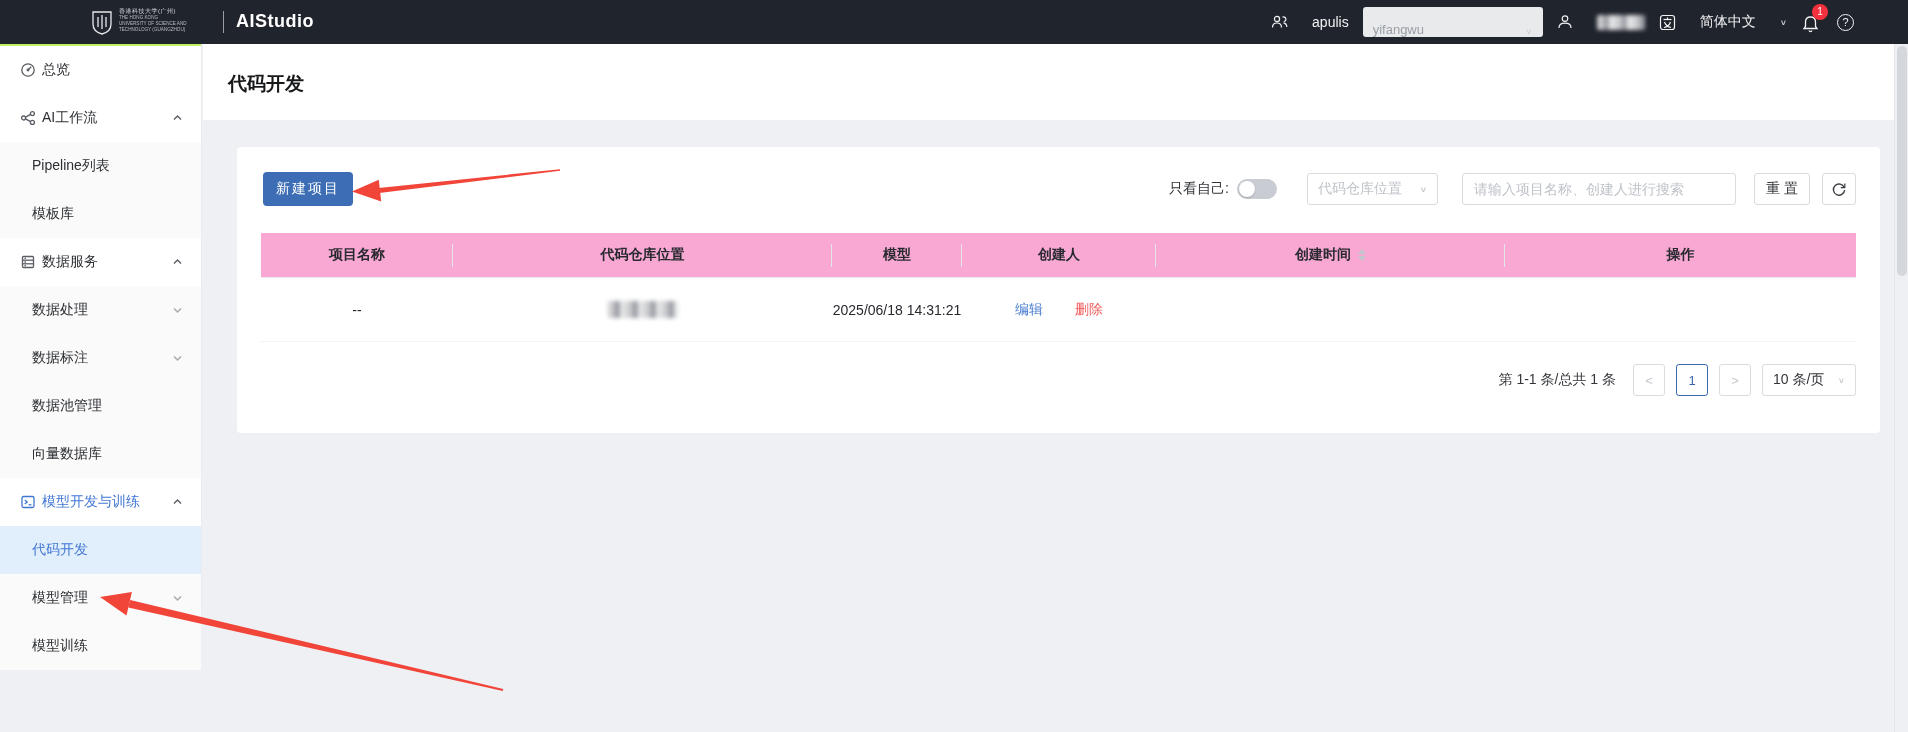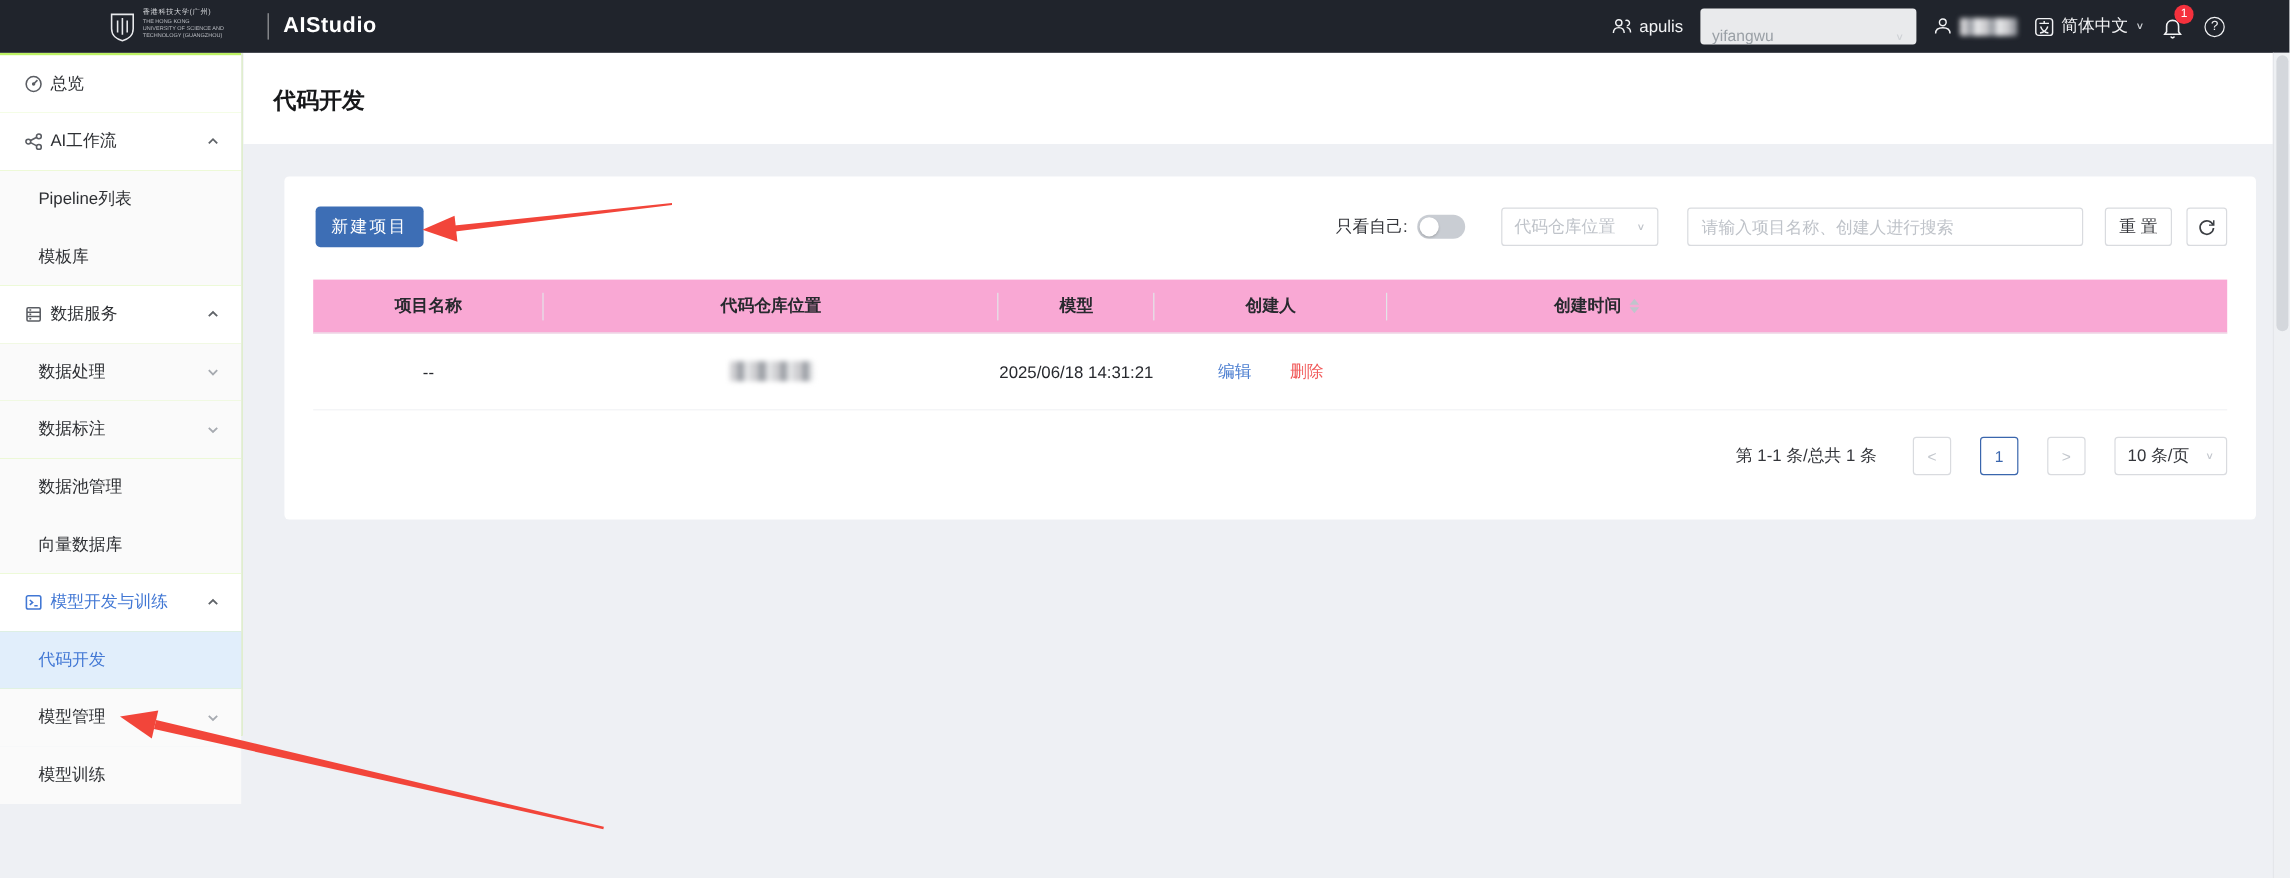--- a/index.html
+++ b/index.html
@@ -8,21 +8,21 @@
 
   
   .top-header { position:absolute; left:0; top:0; width:1908px; height:44px; background:#20242c; color:#fff; z-index:30; }
   .logo-emblem { position:absolute; left:91px; top:10px; width:22px; height:25px; }
   .logo-text { position:absolute; left:119px; top:8px; width:92px; color:#d8dade; }
   .logo-text .zh { font-size:6px; letter-spacing:.5px; line-height:7px; white-space:nowrap; }
   .logo-text .en { font-size:4.6px; line-height:6px; transform-origin:left top; white-space:nowrap; color:#b9bcc2; }
   .logo-divider { position:absolute; left:223px; top:11px; width:1px; height:22px; background:rgba(255,255,255,.55); }
   .app-title { position:absolute; left:236px; top:11px; font-size:18px; font-weight:bold; letter-spacing:.5px; }
   .hdr-right { position:absolute; right:54px; top:0; height:44px; display:flex; align-items:center; gap:14px; }
-  .hdr-item { display:flex; align-items:center; gap:6px; font-size:14px; color:#f2f3f5; white-space:nowrap;justify-content:flex-end; }
+  .hdr-item { display:flex; align-items:center; gap:24px; font-size:14px; color:#f2f3f5; white-space:nowrap;justify-content:flex-end; }
   .ws-select { width:180px; height:30px; background:#e9eaec; border-radius:3px; display:flex; align-items:flex-end; justify-content:space-between; padding:0 10px; color:#9aa0a6; font-size:13px; }
   .blur-block { border-radius:2px; filter:blur(2px);
      background:
        repeating-linear-gradient(90deg,#cfcfd2 0 6px,#9fa2a8 6px 12px,#e3e4e6 12px 18px),
        repeating-linear-gradient(0deg,rgba(255,255,255,.35) 0 5px,rgba(0,0,0,.12) 5px 10px); }
   .hdr-blur { width:48px; height:15px; }
   .bell-wrap { position:relative; width:22px; height:24px; }
   .badge { position:absolute; top:-6px; left:11px; min-width:16px; height:16px; border-radius:8px; background:#f5313d; color:#fff; font-size:10px; line-height:16px; text-align:center; padding:0 3px; }
   .help-circle { width:17px; height:17px; border:1.4px solid #f2f3f5; border-radius:50%; font-size:11px; line-height:14px; text-align:center; color:#f2f3f5; }
   .chev { font-size:10px; color:#cfd2d6; transform:scaleY(.8); }
@@ -41,41 +41,41 @@
   .title-band { position:absolute; left:203px; top:44px; width:1705px; height:76px; background:#fff; }
   .page-title { position:absolute; left:25px; top:27px; font-size:19px; font-weight:bold; color:#17181a; }
   .card { position:absolute; left:237px; top:147px; width:1643px; height:286px; background:#fff; border-radius:4px; }
 
   .btn-primary { position:absolute; left:26px; top:25px; width:90px; height:34px; background:#3d6eb5; border:none; border-radius:4px; color:#fff; font-size:14px; letter-spacing:2px; cursor:pointer; font-family:inherit; }
   .toolbar { position:absolute; right:24px; top:25px; height:34px; display:flex; align-items:center; }
   .tb-label { font-size:14px; color:#33353a; margin-right:8px; }
   .switch { width:40px; height:20px; border-radius:10px; background:#c9cdd3; position:relative; margin-right:30px; cursor:pointer; }
   .switch .knob { position:absolute; left:2px; top:2px; width:16px; height:16px; background:#fff; border-radius:50%; box-shadow:0 1px 2px rgba(0,0,0,.2); }
   .select-box { width:131px; height:32px; border:1px solid #d9dbdf; border-radius:3px; background:#fff; display:flex; align-items:center; justify-content:space-between; padding:0 10px; font-size:14px; color:#bfc3c9; margin-right:24px; cursor:pointer; }
-  .search-input { width:330px; height:32px; border:1px solid #d9dbdf; border-radius:3px; padding:0 11px; font-size:14px; color:#333; margin-right:18px; font-family:inherit; }
+  .search-input { width:274px; height:32px; border:1px solid #d9dbdf; border-radius:3px; padding:0 11px; font-size:14px; color:#333; margin-right:18px; font-family:inherit; }
   .search-input::placeholder { color:#bfc3c9; }
   .btn-reset { width:56px; height:32px; border:1px solid #d9dbdf; border-radius:3px; background:#fff; font-size:14px; color:#33353a; cursor:pointer; margin-right:12px; font-family:inherit; }
   .btn-refresh { width:34px; height:32px; border:1px solid #d9dbdf; border-radius:3px; background:#fff; display:flex; align-items:center; justify-content:center; cursor:pointer; }
 
   .table { position:absolute; left:24px; top:86px; width:1595px; }
   .tr { display:grid; grid-template-columns:192px 379px 130px 194px 349px 351px; }
   .thead { background:#f9a8d4; height:45px; border-bottom:1px solid #ececee; }
   .th { display:flex; align-items:center; justify-content:center; font-size:14px; font-weight:bold; color:#27292e; position:relative; }
   .th:not(:last-child)::after { content:""; position:absolute; right:0; top:11px; width:1px; height:23px; background:#e3e5e8; }
   .tbody-row { height:64px; border-bottom:1px solid #f2f3f5; }
   .td { display:flex; align-items:center; justify-content:center; font-size:14px; color:#27292e; gap:32px; }
   .link-blue { color:#4a7dd0; cursor:pointer; text-decoration:none; }
   .link-red { color:#f15b5b; cursor:pointer; text-decoration:none; }
   .row-blur { width:70px; height:17px; }
   .sort-caret { display:inline-flex; flex-direction:column; margin-left:7px; gap:2px; }
   .sort-caret i { width:0; height:0; border-left:4px solid transparent; border-right:4px solid transparent; }
   .sort-caret .up { border-bottom:5px solid #c0c4cc; }
   .sort-caret .down { border-top:5px solid #c0c4cc; }
 
-  .pagination { position:absolute; right:24px; top:217px; height:32px; display:flex; align-items:center; gap:24px; font-size:14px; color:#33353a; }
+  .pagination { position:absolute; right:24px; top:217px; height:32px; display:flex; align-items:center; gap:11px; font-size:14px; color:#33353a; }
   .pg-btn { width:32px; height:32px; border:1px solid #d9dbdf; border-radius:3px; background:#fff; display:flex; align-items:center; justify-content:center; font-size:13px; color:#c3c7cd; cursor:default; }
   .pg-btn.page { border-color:#3a66ad; color:#3a66ad; cursor:pointer; }
   .pg-size { width:94px; height:32px; border:1px solid #d9dbdf; border-radius:3px; background:#fff; display:flex; align-items:center; justify-content:space-between; padding:0 10px; cursor:pointer; }
   .pg-size .chev { color:#c3c7cd; }
   .pg-total { margin-right:6px; }
 
   
   .scrollbar { position:absolute; right:0; top:44px; width:14px; height:688px; background:#eef0f3; border-left:1px solid #e4e6ea; z-index:40; }
   .scroll-thumb { position:absolute; left:2px; top:2px; width:10px; height:230px; background:#d4d7dc; border-radius:5px; }
 
@@ -295,20 +295,21 @@
       <div class="th">代码仓库位置</div>
       <div class="th">模型</div>
       <div class="th">创建人</div>
       <div class="th">
         <span>创建时间</span>
         <span class="sort-caret">
             <i class="up"></i>
             <i class="down"></i>
           </span>
       </div>
+      <div class="th">操作</div>
     </div>
     <div class="tr tbody-row">
       <div class="td">--</div>
       <div class="td">
           <span class="blur-block row-blur"></span>
         </div>
       <div class="td">2025/06/18 14:31:21</div>
       <div class="td">
         <a class="link-blue">编辑</a>
         <a class="link-red">删除</a>

